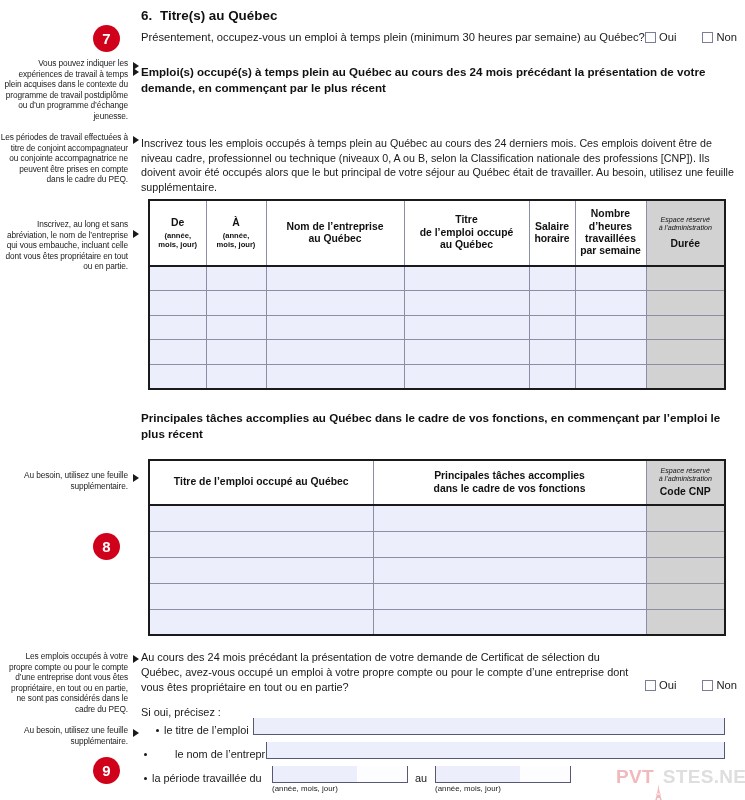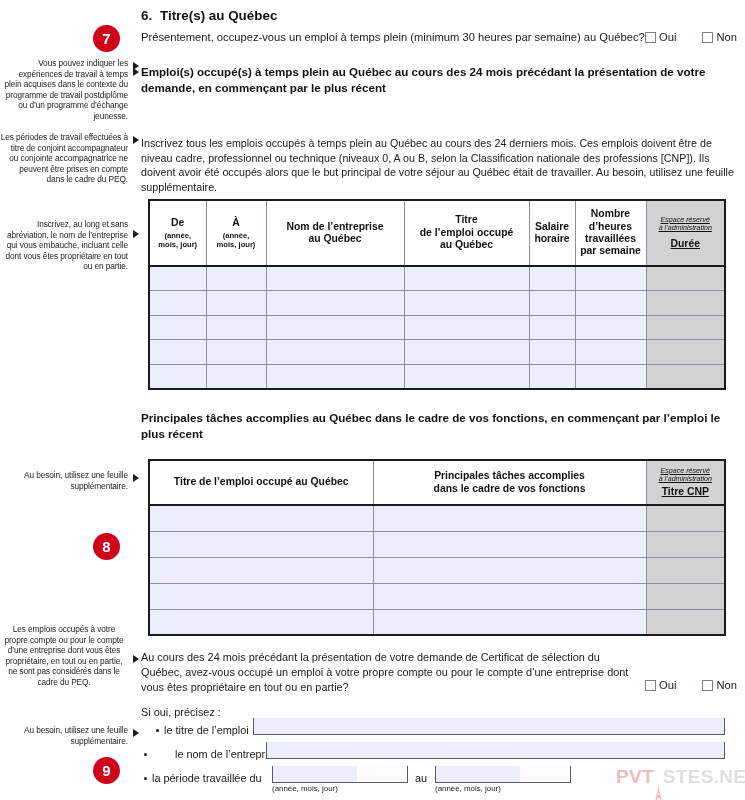--- a/index.html
+++ b/index.html
@@ -111,21 +111,21 @@
     border-bottom: 2px solid #1a1a1a;
     background: #ffffff;
     font-size: 10.4px;
     font-weight: bold;
     line-height: 12.4px;
     text-align: center;
     vertical-align: middle;
     color: #111;
   }
   .ftable thead th.first { border-left: 2px solid #1a1a1a; }
-  .ftable thead th.last  { border-right: 2px solid #1a1a1a; text-decoration: underline; }
+  .ftable thead th.last  { border-right: 2px solid #1a1a1a; }
   .ftable th .sub {
     display: block;
     font-size: 7.6px;
     font-weight: bold;
     line-height: 9px;
     margin-top: 1px;
   }
   .ftable th.admin {
     background: #d2d2d2;
   }
@@ -262,21 +262,21 @@
 
 <div class="margin-note" style="left:0px; top:132px; width:128px;">Les périodes de travail effectuées à titre de conjoint accompagnateur ou conjointe accompagnatrice ne peuvent être prises en compte dans le cadre du PEQ.</div>
 <div class="arrow" style="left:133px; top:136px;"></div>
 
 <div class="margin-note" style="left:0px; top:219px; width:128px;">Inscrivez, au long et sans abréviation, le nom de l’entreprise qui vous embauche, incluant celle dont vous êtes propriétaire en tout ou en partie.</div>
 <div class="arrow" style="left:133px; top:230px;"></div>
 
 <div class="margin-note" style="left:0px; top:470px; width:128px;">Au besoin, utilisez une feuille supplémentaire.</div>
 <div class="arrow" style="left:133px; top:474px;"></div>
 
-<div class="margin-note" style="left:0px; top:624px; width:128px;text-align:center;">Les emplois occupés à votre propre compte ou pour le compte d’une entreprise dont vous êtes propriétaire, en tout ou en partie, ne sont pas considérés dans le cadre du PEQ.</div>
+<div class="margin-note" style="left:0px; top:651px; width:128px;">Les emplois occupés à votre propre compte ou pour le compte d’une entreprise dont vous êtes propriétaire, en tout ou en partie, ne sont pas considérés dans le cadre du PEQ.</div>
 <div class="arrow" style="left:133px; top:655px;"></div>
 
 <div class="margin-note" style="left:0px; top:725px; width:128px;">Au besoin, utilisez une feuille supplémentaire.</div>
 <div class="arrow" style="left:133px; top:729px;"></div>
 
 <div class="arrow" style="left:133px; top:68px;"></div>
 <div id="bold-intro">Emploi(s) occupé(s) à temps plein au Québec au cours des 24 mois précédant la présentation de votre demande, en commençant par le plus récent</div>
 
 <div id="para-instructions">Inscrivez tous les emplois occupés à temps plein au Québec au cours des 24 derniers mois. Ces emplois doivent être de niveau cadre, professionnel ou technique (niveaux 0, A ou B, selon la Classification nationale des professions [CNP]). Ils doivent avoir été occupés alors que le but principal de votre séjour au Québec était de travailler. Au besoin, utilisez une feuille supplémentaire.</div>
 
@@ -366,21 +366,21 @@
     <col style="width:224px">
       <col style="width:273px">
       <col style="width:79px">
   </colgroup>
   <thead>
     <tr style="height:45px;">
       <th class="first">Titre de l’emploi occupé au Québec</th>
       <th>Principales tâches accomplies<br>dans le cadre de vos fonctions</th>
       <th class="admin last">
         <span class="resv">Espace réservé<br>à l’administration</span>
-        <span class="lbl" style="margin-top:2px;">Titre CNP</span>
+        <span class="lbl" style="margin-top:2px;">Code CNP</span>
       </th>
     </tr>
   </thead>
   <tbody>
     <tr>
       <td class="edge-left"></td>
       <td></td>
       <td class="admin-cell edge-right"></td>
     </tr>
     <tr>

